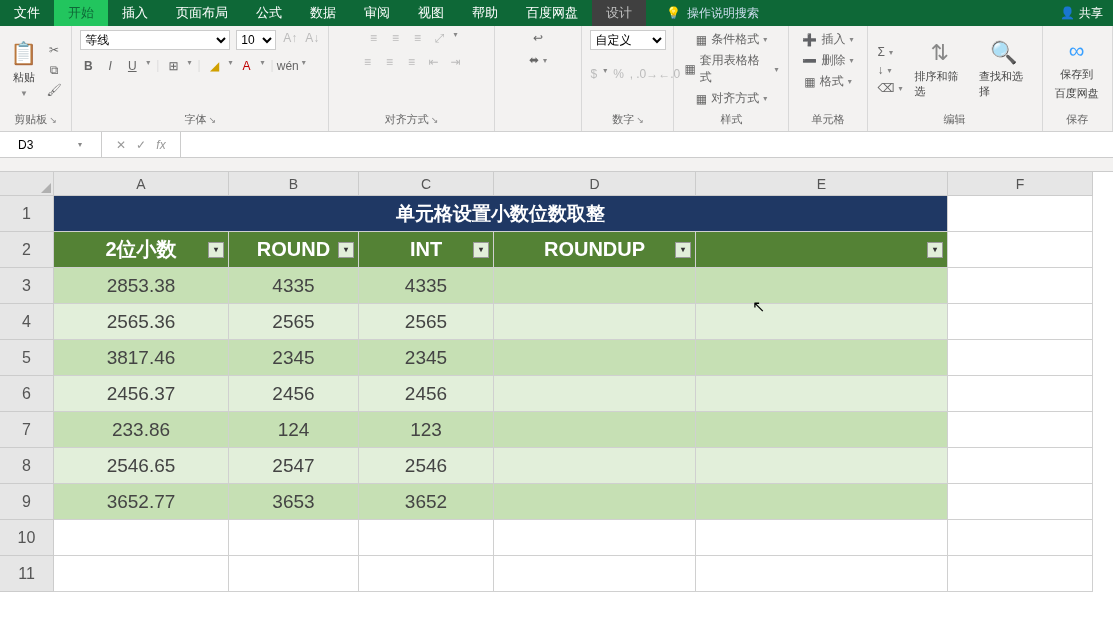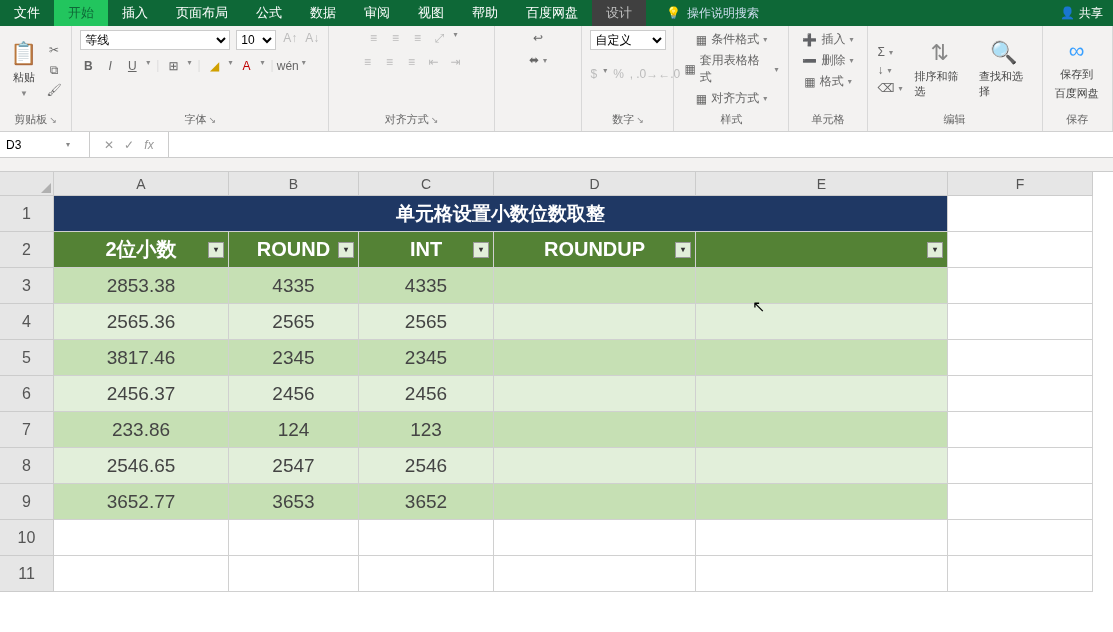--- a/index.html
+++ b/index.html
@@ -23,21 +23,21 @@
 .col { display: flex; flex-direction: column; gap: 4px; }
 .row { display: flex; align-items: flex-start; gap: 6px; }
 .mini { width: 16px; height: 16px; display: inline-flex; align-items: center; justify-content: center; font-size: 12px; color: #666; cursor: pointer; }
 .mini.disabled { color: #bbb; }
 select.rib { height: 20px; font-size: 12px; border: 1px solid #ccc; background: #fff; }
 .btn-sm { display: flex; align-items: center; gap: 4px; font-size: 12px; padding: 1px 2px; color: #666; cursor: pointer; }
 .caret { font-size: 8px; color: #888; }
 .dialog-launcher { font-size: 9px; color: #888; cursor: pointer; }
 
 
-.fbar { height: 26px; border-bottom: 1px solid #ccc; display: flex; align-items: stretch; background: #fff; }
+.fbar { height: 26px; border-bottom: 1px solid #ccc; display: flex; align-items: stretch; background: #fff; padding-left: 12px; }
 .namebox { width: 90px; border-right: 1px solid #ccc; display: flex; align-items: center; padding: 0 6px; font-size: 12px; }
 .namebox input { border: none; width: 60px; outline: none; font-size: 12px; }
 .fbar-btns { display: flex; align-items: center; gap: 2px; padding: 0 10px; border-right: 1px solid #ccc; }
 .fbar-btns span { width: 18px; text-align: center; color: #999; cursor: pointer; }
 .formula-input { flex: 1; padding: 0 6px; display: flex; align-items: center; }
 
 
 .spacer { height: 14px; background: #f3f2f1; border-bottom: 1px solid #ccc; }
 
 

